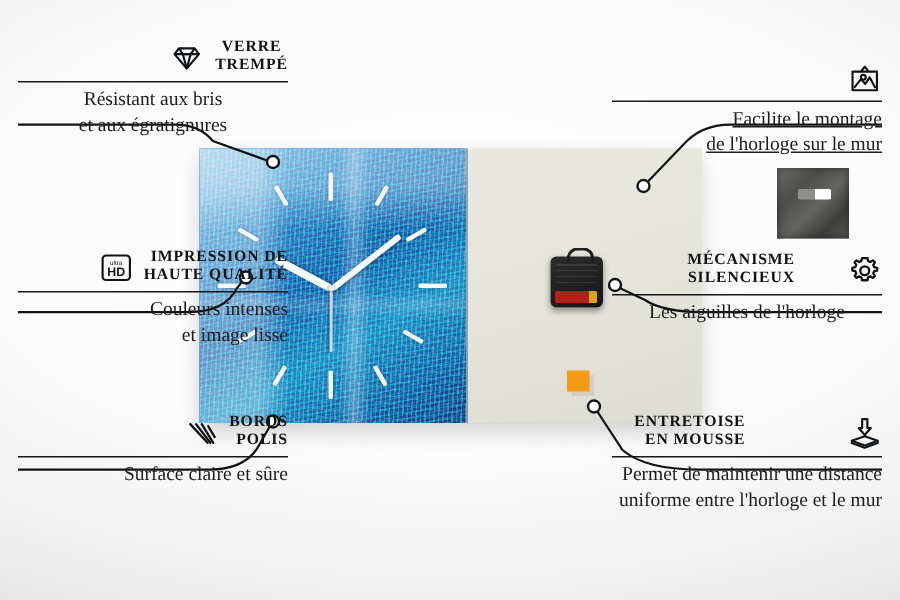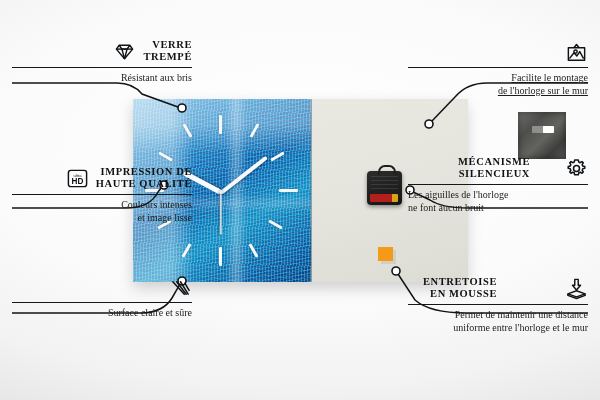--- a/index.html
+++ b/index.html
@@ -64,21 +64,21 @@
 
   
   .callout{position:absolute;width:180px;}
   .callout.left{text-align:right;}
   .callout.right{text-align:left;}
   .head{display:flex;align-items:center;gap:7px;}
   .callout.left .head{justify-content:flex-end;}
   .title{font-weight:bold;font-size:10.5px;letter-spacing:.6px;color:#111;
     line-height:1.18;text-transform:uppercase;}
   .rule{height:1px;background:#15181b;margin:3px 0 3px;}
-  .desc{font-size:10px;color:#1c1c1c;line-height:1.3;}
+  .desc{font-size:13px;color:#1c1c1c;line-height:1.3;}
   .ic{width:23px;height:23px;flex:0 0 23px;margin-left:28px;}
   .ic svg{display:block;width:23px;height:23px;}
 
   svg.leaders{position:absolute;inset:0;width:600px;height:400px;pointer-events:none;}
   .ld{fill:none;stroke:#101316;stroke-width:1.5;}
   .dot{fill:#ffffff;stroke:#101316;stroke-width:1.6;}
 </style>
 </head>
 <body>
 
@@ -136,41 +136,42 @@
     <path class="ld" d="M588,83 H487 Q467,83 455,97 L432,121"></path>
     <circle class="dot" cx="429" cy="124" r="4"></circle>
 
     <path class="ld" d="M588,208 H468 Q442,208 430,200 L413,192"></path>
     <circle class="dot" cx="410" cy="190" r="4"></circle>
 
     <path class="ld" d="M588,313 H466 Q430,313 415,300 L398,274"></path>
     <circle class="dot" cx="396" cy="271" r="4"></circle>
   </svg>
 
-  <div class="callout left" style="left:12px;top:39px;">
+  <div class="callout left" style="left:12px;top:26px;text-align:center;">
     <div class="head">
       <span class="ic">
         <svg viewBox="0 0 24 24">
             <g fill="none" stroke="#101316" stroke-width="1.5" stroke-linejoin="round">
           <path d="M3.5 9.5 L6.5 5.5 H17.5 L20.5 9.5 L12 19.5 Z"></path>
           <path d="M3.5 9.5 H20.5"></path>
               <path d="M6.5 5.5 L9.3 9.5 L12 19.5"></path>
           <path d="M17.5 5.5 L14.7 9.5 L12 19.5"></path>
               <path d="M9.3 9.5 H14.7"></path>
         </g>
           </svg>
       </span>
       <div class="title">
         <div>VERRE</div>
         <div>TREMPÉ</div>
       </div>
     </div>
     <div class="rule"></div>
     <div class="desc">
       <div>Résistant aux bris</div>
+      <div>et aux égratignures</div>
     </div>
   </div>
 
   <div class="callout left" style="left:12px;top:166px;">
     <div class="head">
       <span class="ic">
         <svg viewBox="0 0 24 24">
           <rect x="2.5" y="3.5" width="19" height="17" rx="2.5" fill="none" stroke="#101316" stroke-width="1.5"></rect>
           <text x="12" y="10.4" text-anchor="middle" font-family="Liberation Sans, sans-serif" font-size="4.4" fill="#101316">ultra</text>
           <text x="12" y="18" text-anchor="middle" font-family="Liberation Sans, sans-serif" font-size="8.6" font-weight="bold" fill="#101316">HD</text>
@@ -193,20 +194,24 @@
       <span class="ic">
         <svg viewBox="0 0 24 24">
             <g stroke="#101316" stroke-width="1.6" stroke-linecap="round">
           <path d="M4 6 L16 19"></path>
               <path d="M8 6 L18 19"></path>
               <path d="M12 6 L20 19"></path>
               <path d="M16.5 7.5 L21 15"></path>
         </g>
           </svg>
       </span>
+      <div class="title">
+        <div>BORDS</div>
+        <div>POLIS</div>
+      </div>
     </div>
     <div class="rule"></div>
     <div class="desc">
       <div>Surface claire et sûre</div>
     </div>
   </div>
 
   <div class="callout right" style="left:408px;top:41px;">
     <div class="head" style="justify-content:flex-end;">
       <span class="ic">
@@ -220,39 +225,38 @@
           </svg>
       </span>
     </div>
     <div class="rule"></div>
     <div class="desc" style="text-align:right;text-decoration:underline;">
       <div>Facilite le montage</div>
       <div>de l'horloge sur le mur</div>
     </div>
   </div>
 
-  <div class="callout right" style="left:408px;top:156px;">
+  <div class="callout right" style="left:408px;top:168px;">
     <div class="head" style="justify-content:flex-end;">
       <div class="title" style="text-align:right;">
         <div>MÉCANISME</div>
         <div>SILENCIEUX</div>
       </div>
       <span class="ic">
         <svg viewBox="0 0 24 24">
             <g fill="none" stroke="#101316" stroke-width="1.6" stroke-linejoin="round">
           <path d="M12 3.2 l1.9 0 .45 2.1 1.55.65 1.8-1.15 1.35 1.35 -1.15 1.8 .65 1.55 2.1 .45 0 1.9 -2.1 .45 -.65 1.55 1.15 1.8 -1.35 1.35 -1.8-1.15 -1.55 .65 -.45 2.1 -1.9 0 -1.9 0 -.45-2.1 -1.55-.65 -1.8 1.15 -1.35-1.35 1.15-1.8 -.65-1.55 -2.1-.45 0-1.9 2.1-.45 .65-1.55 -1.15-1.8 1.35-1.35 1.8 1.15 1.55-.65 .45-2.1 1.9 0Z"></path>
           <circle cx="12" cy="12" r="3.1"></circle>
         </g>
           </svg>
       </span>
     </div>
     <div class="rule"></div>
-    <div class="desc" style="text-align:left;">
+    <div class="desc" style="text-align:center;">
       <div>Les aiguilles de l'horloge</div>
-      <div>ne font aucun bruit</div>
     </div>
   </div>
 
   <div class="callout right" style="left:408px;top:276px;">
     <div class="head" style="justify-content:flex-end;gap:40px;">
       <div class="title" style="text-align:right;">
         <div>ENTRETOISE</div>
         <div>EN MOUSSE</div>
       </div>
       <span class="ic">

